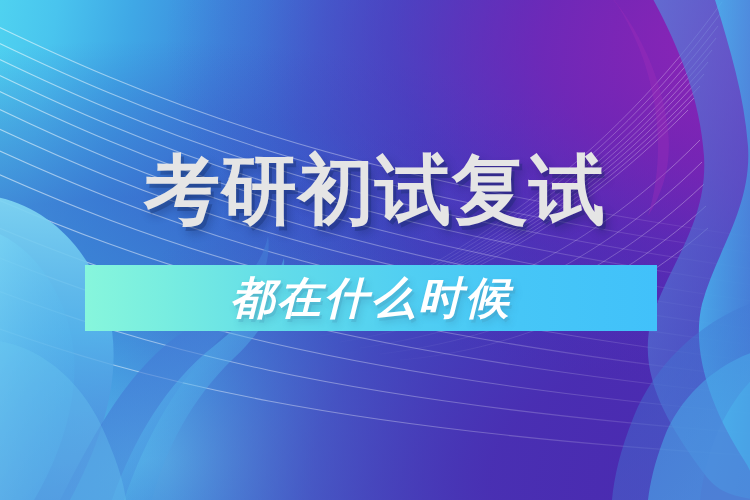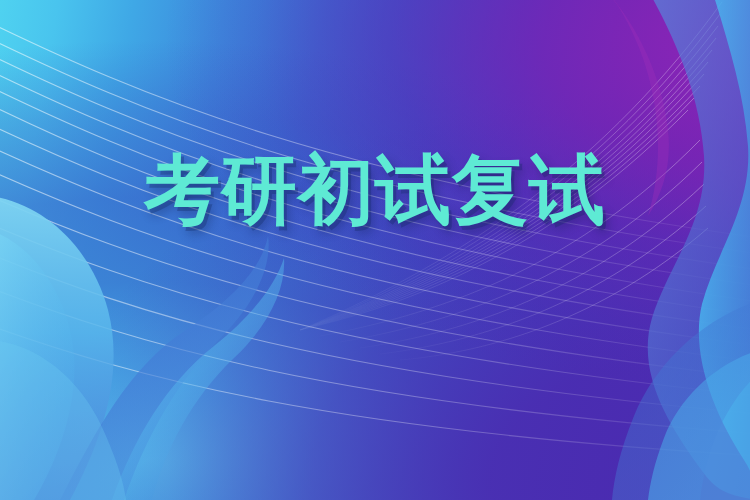--- a/index.html
+++ b/index.html
@@ -70,21 +70,21 @@
 
   
   #title {
     position: absolute;
     left: 0; right: 0;
     top: 152px;
     text-align: center;
     font-size: 76px;
     line-height: 1;
     font-weight: 700;
-    color: #5eead4;
+    color: #e5e5e5;
     letter-spacing: 1px;
     white-space: nowrap;
     text-shadow:
       3px 4px 0 rgba(18,40,96,0.30),
       5px 7px 10px rgba(12,28,72,0.30);
   }
   
   #subtitle-bar {
     position: absolute;
     left: 85px;
@@ -209,14 +209,17 @@
     <path d="M648,-10 C676,40 700,96 704,156 C708,222 668,266 652,318 C636,372 668,424 700,468 C714,488 724,496 760,500 L760,-10 Z" fill="url(#wv4)" opacity="0.90"></path>
     <path d="M712,-10 C728,42 744,92 748,146 C752,208 716,252 702,304 C690,354 714,414 744,460 C752,472 756,486 760,500 L760,-10 Z" fill="url(#wv6)" opacity="0.85"></path>
     <path d="M760,350 C718,362 680,396 664,438 C654,464 650,484 648,500 L760,500 Z" fill="#4FC5F4" opacity="0.55"></path>
     <path d="M760,300 C704,318 656,362 634,416 C620,450 614,478 612,500 L700,500 C706,452 724,404 760,372 Z" fill="url(#wv2)" opacity="0.55"></path>
 
     <path d="M606,-10 C640,30 662,78 668,130 C672,166 662,194 648,216 C668,150 658,70 618,6 Z" fill="#9A2CB8" opacity="0.40"></path>
   </svg>
 
   <div id="title">考研初试复试</div>
 
+  <div id="subtitle-bar">
+    <span id="subtitle">都在什么时候</span>
+  </div>
 
 </div>
 
 </body></html>

